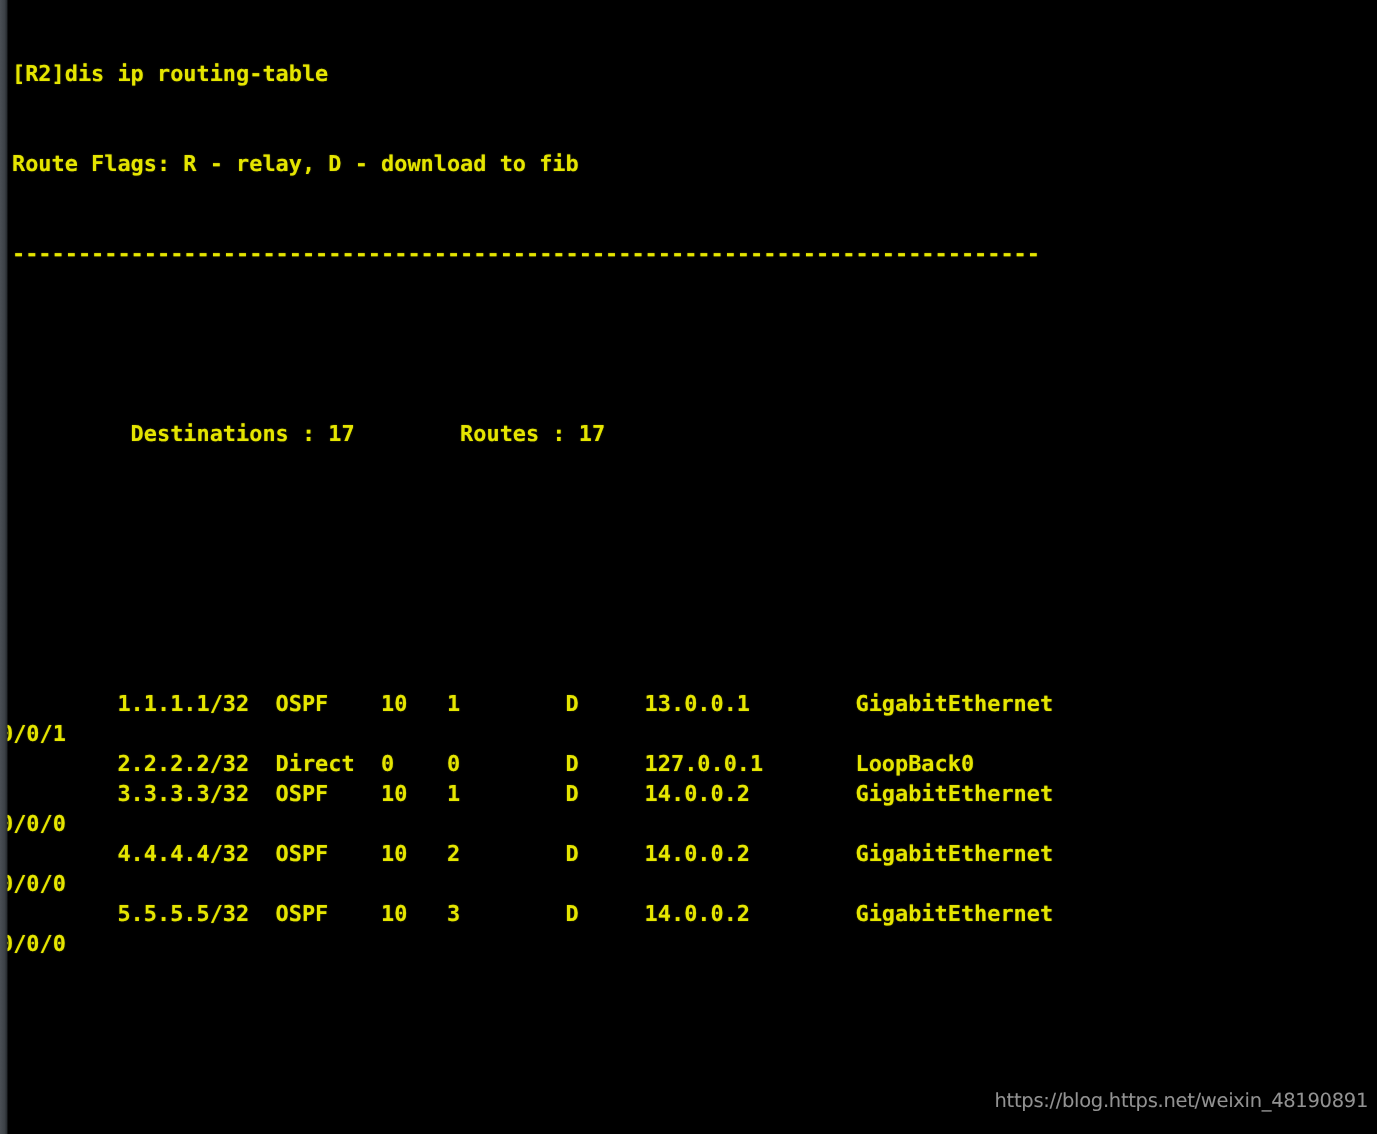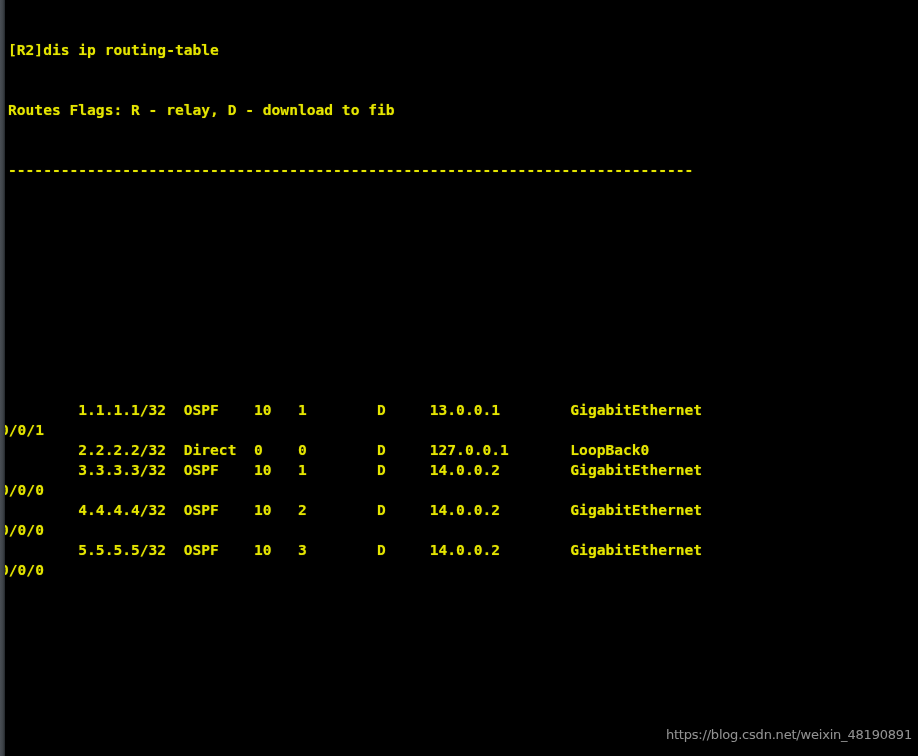--- a/index.html
+++ b/index.html
@@ -76,23 +76,24 @@
 </style>
 </head>
 <body>
 
 <div id="terminal">
 
   <div id="left-edge"></div>
 
   <div id="console">
     <div class="line">[R2]dis ip routing-table</div>
-    <div class="line">Routes Flags: R - relay, D - download to fib</div>
+    <div class="line">Route Flags: R - relay, D - download to fib</div>
     <div class="line">------------------------------------------------------------------------------</div>
     <div class="line blank"></div>
+    <div class="line">         Destinations : 17        Routes : 17</div>
     <div class="line blank"></div>
     <div class="line blank"></div>
     <div id="route-rows"><div class="line">        1.1.1.1/32  OSPF    10   1        D     13.0.0.1        GigabitEthernet</div><div class="line" style="padding-left: 0px;">0/0/1</div><div class="line">        2.2.2.2/32  Direct  0    0        D     127.0.0.1       LoopBack0</div><div class="line">        3.3.3.3/32  OSPF    10   1        D     14.0.0.2        GigabitEthernet</div><div class="line" style="padding-left: 0px;">0/0/0</div><div class="line">        4.4.4.4/32  OSPF    10   2        D     14.0.0.2        GigabitEthernet</div><div class="line" style="padding-left: 0px;">0/0/0</div><div class="line">        5.5.5.5/32  OSPF    10   3        D     14.0.0.2        GigabitEthernet</div><div class="line" style="padding-left: 0px;">0/0/0</div></div>
   </div>
 
-  <div id="watermark"><span>https://blog.csdn.net/weixin_48190891</span></div>
+  <div id="watermark"><span>https://blog.https.net/weixin_48190891</span></div>
 
 </div>
 
 </body></html>

